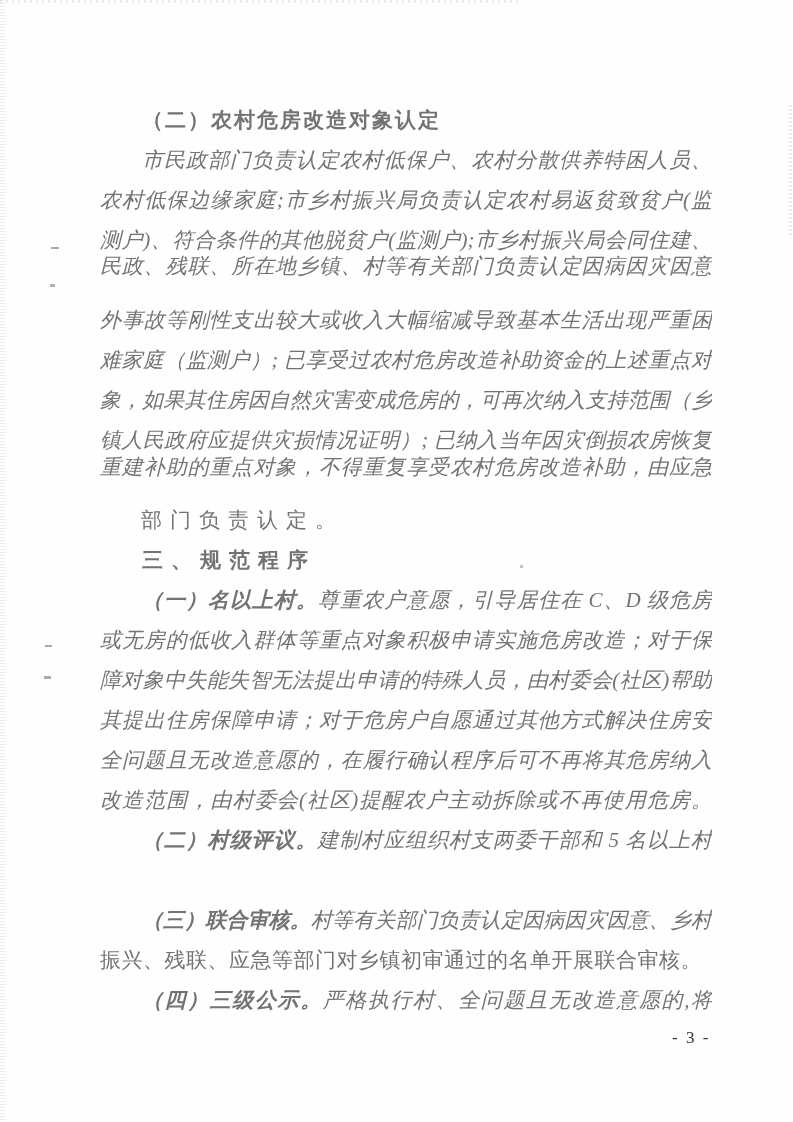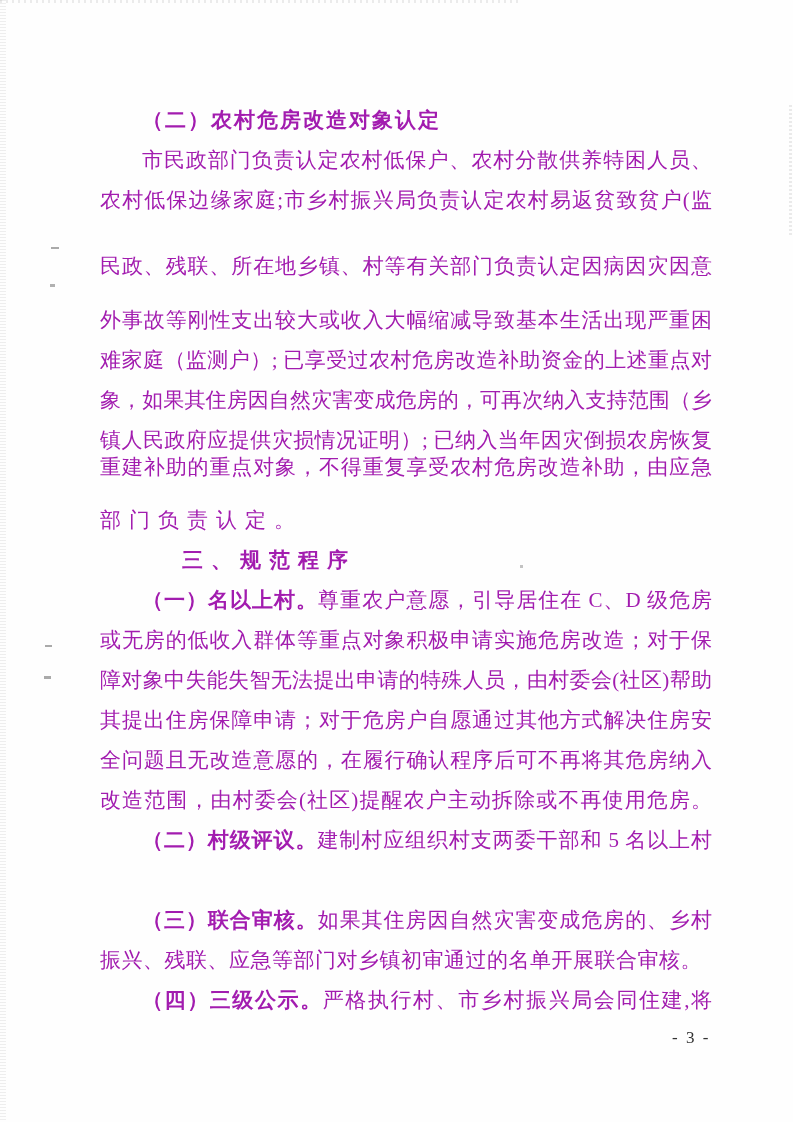--- a/index.html
+++ b/index.html
@@ -10,32 +10,32 @@
     overflow:hidden;
     font-family:"Liberation Serif","DejaVu Serif",serif;
   }
   .line{
     position:absolute;
     left:100px;
     width:612px;
     height:34px;
     line-height:34px;
     font-size:21px;
-    color:#a21caf;
+    color:#737373;
     text-align:justify;
     overflow:hidden;
     white-space:normal;
   }
-  .just{ text-align-last:justify; }
+  .just{ text-align-last:justify;font-style:italic; }
   .indent{ text-indent:42px; }
-  .sp{ letter-spacing:8px; }
+  .sp{ letter-spacing:8px;margin-left:41px; }
   .tight{ letter-spacing:0.5px; }
   .lead{ font-weight:700; }
   .h-kai{ letter-spacing:2px; }
-  .h-hei .lead{ font-family:"Liberation Sans","DejaVu Sans",sans-serif; font-weight:700; letter-spacing:8px;margin-left:40px; }
+  .h-hei .lead{ font-family:"Liberation Sans","DejaVu Sans",sans-serif; font-weight:700; letter-spacing:8px; }
   .page-number{
     position:absolute;
     left:672px; top:1028px;
     font-size:17px;
     letter-spacing:2px;
     color:#333333;
   }
   
   .noise-left{
     position:absolute; left:0; top:0; width:6px; height:1122px;
@@ -70,37 +70,38 @@
   <div class="speck sp1"></div>
   <div class="speck sp2"></div>
   <div class="speck sp3"></div>
   <div class="speck sp4"></div>
   <div class="speck sp5"></div>
 
   <div class="line indent h-kai" style="top:103px"><span class="lead">（二）农村危房改造对象认定</span><span></span></div>
 
   <div class="line indent just" style="top:143px"><span class="lead"></span><span>市民政部门负责认定农村低保户、农村分散供养特困人员、</span></div>
   <div class="line just" style="top:183px"><span class="lead"></span><span>农村低保边缘家庭;市乡村振兴局负责认定农村易返贫致贫户(监</span></div>
+  <div class="line just" style="top:223px"><span class="lead"></span><span>测户)、符合条件的其他脱贫户(监测户);市乡村振兴局会同住建、</span></div>
   <div class="line just" style="top:249px"><span class="lead"></span><span>民政、残联、所在地乡镇、村等有关部门负责认定因病因灾因意</span></div>
   <div class="line just" style="top:303px"><span class="lead"></span><span>外事故等刚性支出较大或收入大幅缩减导致基本生活出现严重困</span></div>
   <div class="line just" style="top:343px"><span class="lead"></span><span>难家庭（监测户）; 已享受过农村危房改造补助资金的上述重点对</span></div>
   <div class="line just" style="top:383px"><span class="lead"></span><span>象，如果其住房因自然灾害变成危房的，可再次纳入支持范围（乡</span></div>
   <div class="line just" style="top:423px"><span class="lead"></span><span>镇人民政府应提供灾损情况证明）; 已纳入当年因灾倒损农房恢复</span></div>
   <div class="line just" style="top:450px"><span class="lead"></span><span>重建补助的重点对象，不得重复享受农村危房改造补助，由应急</span></div>
   <div class="line sp" style="top:503px"><span class="lead"></span><span>部门负责认定。</span></div>
 
   <div class="line indent h-hei" style="top:543px"><span class="lead">三、规范程序</span><span></span></div>
 
   <div class="line indent just" style="top:583px"><span class="lead">（一）名以上村。</span><span>尊重农户意愿，引导居住在 C、D 级危房</span></div>
   <div class="line just" style="top:623px"><span class="lead"></span><span>或无房的低收入群体等重点对象积极申请实施危房改造；对于保</span></div>
   <div class="line just" style="top:663px"><span class="lead"></span><span>障对象中失能失智无法提出申请的特殊人员，由村委会(社区)帮助</span></div>
   <div class="line just" style="top:703px"><span class="lead"></span><span>其提出住房保障申请；对于危房户自愿通过其他方式解决住房安</span></div>
   <div class="line just" style="top:743px"><span class="lead"></span><span>全问题且无改造意愿的，在履行确认程序后可不再将其危房纳入</span></div>
   <div class="line just" style="top:783px"><span class="lead"></span><span>改造范围，由村委会(社区)提醒农户主动拆除或不再使用危房。</span></div>
 
   <div class="line indent just" style="top:823px"><span class="lead">（二）村级评议。</span><span>建制村应组织村支两委干部和 5 名以上村</span></div>
-  <div class="line indent just" style="top:903px"><span class="lead">（三）联合审核。</span><span>如果其住房因自然灾害变成危房的、乡村</span></div>
+  <div class="line indent just" style="top:903px"><span class="lead">（三）联合审核。</span><span>村等有关部门负责认定因病因灾因意、乡村</span></div>
   <div class="line tight" style="top:943px"><span class="lead"></span><span>振兴、残联、应急等部门对乡镇初审通过的名单开展联合审核。</span></div>
-  <div class="line indent just" style="top:983px"><span class="lead">（四）三级公示。</span><span>严格执行村、市乡村振兴局会同住建,将</span></div>
+  <div class="line indent just" style="top:983px"><span class="lead">（四）三级公示。</span><span>严格执行村、全问题且无改造意愿的,将</span></div>
 
   <div class="page-number">- 3 -</div>
 
 </div>
 
 </body></html>

